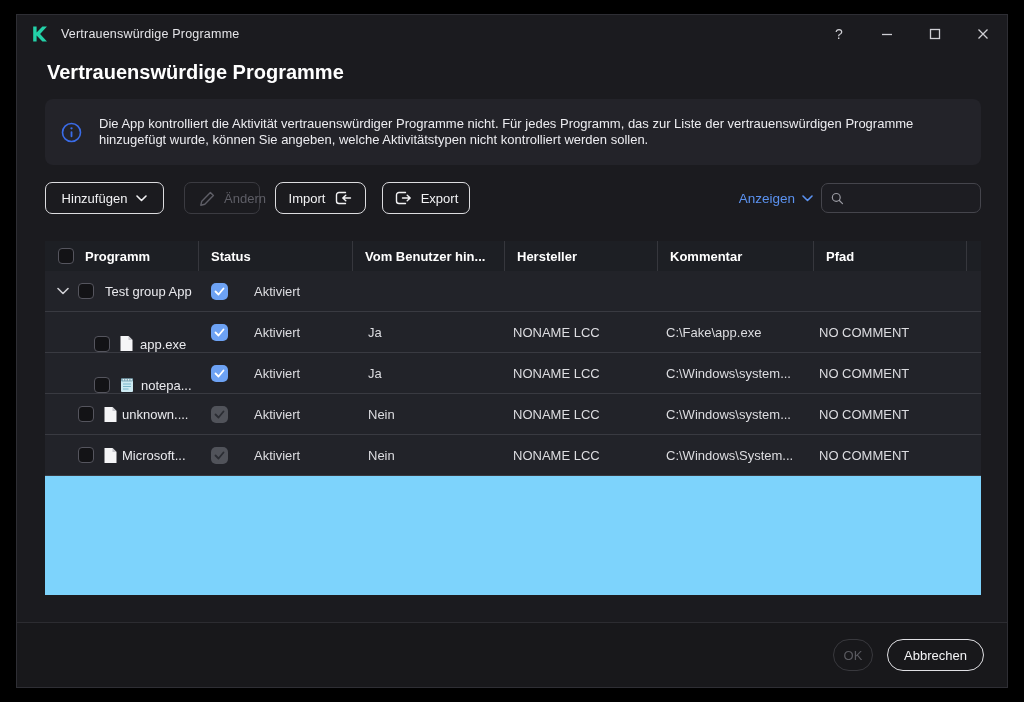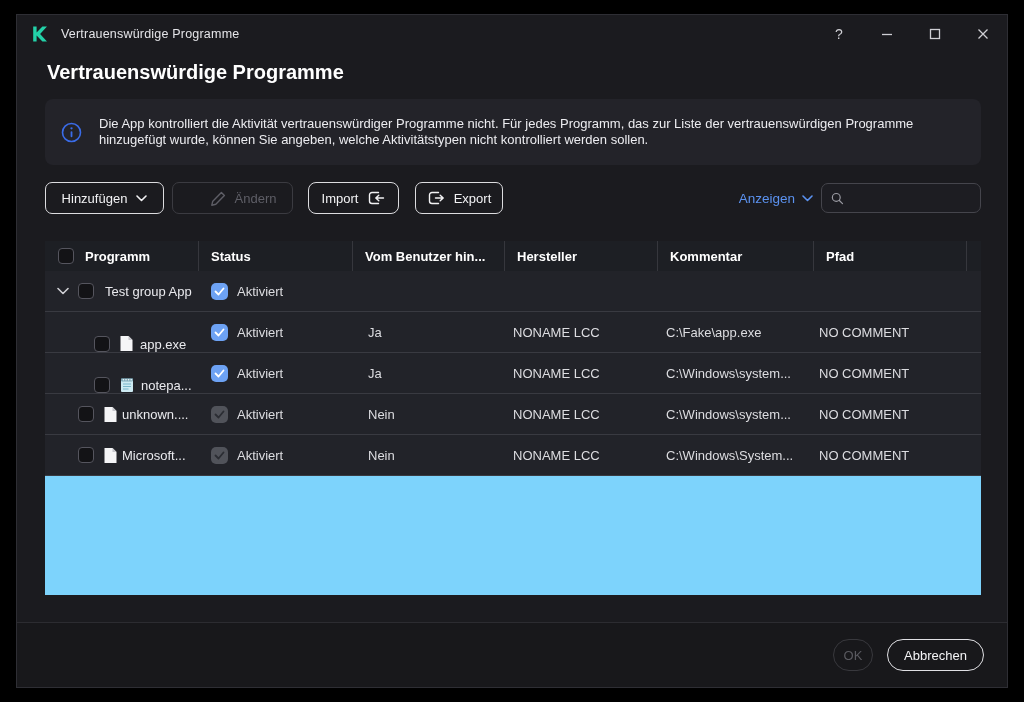--- a/index.html
+++ b/index.html
@@ -30,21 +30,21 @@
 
   
   .toolbar { position:absolute; left:28px; top:167px; width:936px; height:32px;
              display:flex; align-items:center; }
   .btn { height:32px; border:1.5px solid #dcdcdf; border-radius:7px; background:transparent;
          color:#f2f2f4; font-size:13px; display:inline-flex; align-items:center;
          justify-content:center; gap:9px; font-family:inherit; }
   .btn.disabled { border-color:#3b3b41; color:#5e5e66; }
   .btn svg { flex:none; }
   .btn-add { width:119px; }
-  .btn-edit { width:121px; margin-left:8px;padding-left:22px; }
+  .btn-edit { width:76px; margin-left:20px;padding-left:22px; }
   .btn-del { width:101px; margin-left:15px; }
   .btn-import { width:91px; margin-left:15px;border-radius:8px; }
   .btn-export { width:88px; margin-left:16px; }
   .view-dropdown { margin-left:auto; display:flex; align-items:center; gap:7px;
                    color:#5b92f0; font-size:13.5px; background:none; border:none;
                    font-family:inherit; margin-right:8px; }
   .search { width:160px; height:30px; border:1px solid #45454c; border-radius:7px;
             background:#1d1d22; display:flex; align-items:center; padding:0 9px; gap:8px; }
   .search input { background:transparent; border:none; outline:none; color:#e8e8ea;
                   width:100%; font-size:13px; font-family:inherit; }
@@ -52,21 +52,21 @@
   
   .table { position:absolute; left:28px; top:226px; width:936px; height:354px; background:#7dd3fc; }
   .grid-row { display:grid; grid-template-columns:153px 154px 152px 153px 156px 153px 15px; }
   .thead { height:30px; background:#1d1f24; }
   .th { display:flex; align-items:center; font-size:13px; font-weight:700; color:#ffffff;
         padding-left:12px; border-left:1px solid #36373d; overflow:hidden; white-space:nowrap; }
   .th:first-child { border-left:none; padding-left:13px; gap:11px; }
   .trow { height:41px; border-bottom:1px solid #393a41; background:#222329; }
   .td { display:flex; align-items:center; font-size:13px; color:#dddde1;
         overflow:hidden; white-space:nowrap; }
-  .td-status { padding-left:13px; gap:9px; }
+  .td-status { padding-left:13px; gap:26px; }
   .td-user { padding-left:16px; }
   .td-vendor { padding-left:9px; }
   .td-path { padding-left:9px; }
   .td-comment { padding-left:6px; }
   .td-name .name { color:#eaeaee; }
   .row-group .td-name { padding-left:12px; }
   .row-group .chev { margin-right:9px; color:#cfcfd4; display:flex; }
   .row-group .cb { margin-right:11px; }
   .row-child .td-name { padding-left:49px;align-items:flex-end; }
   .row-child .cb { margin-right:9px; }

